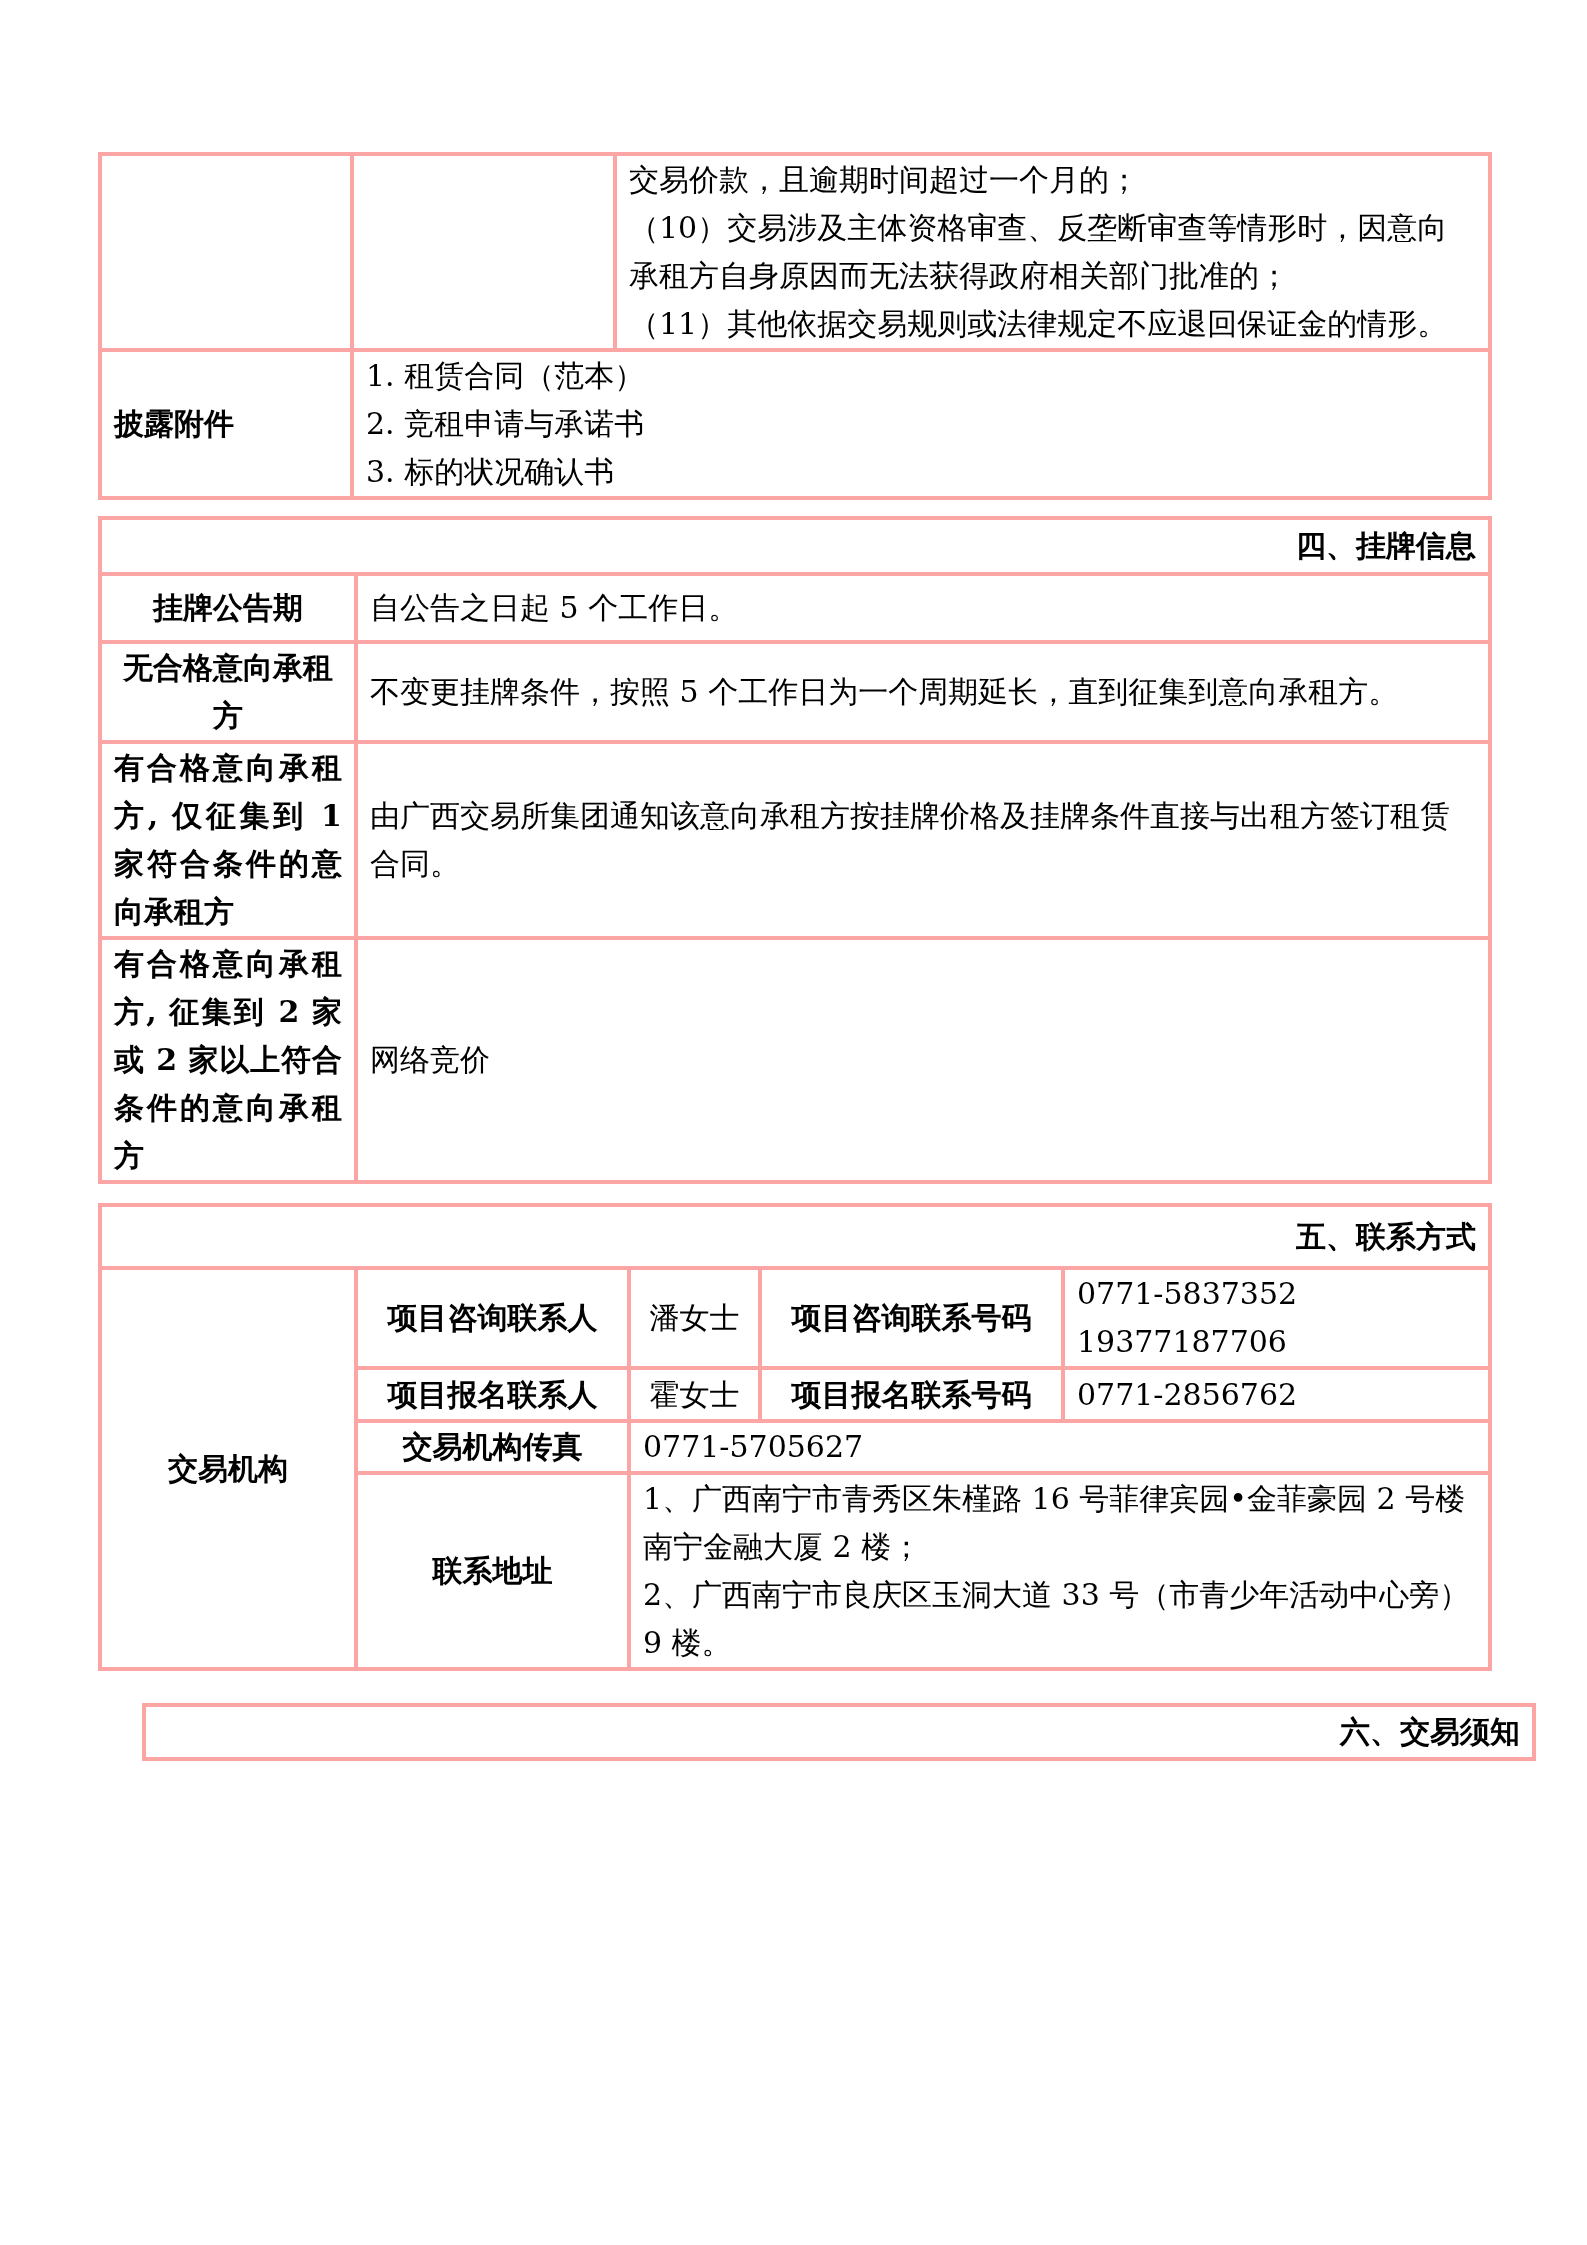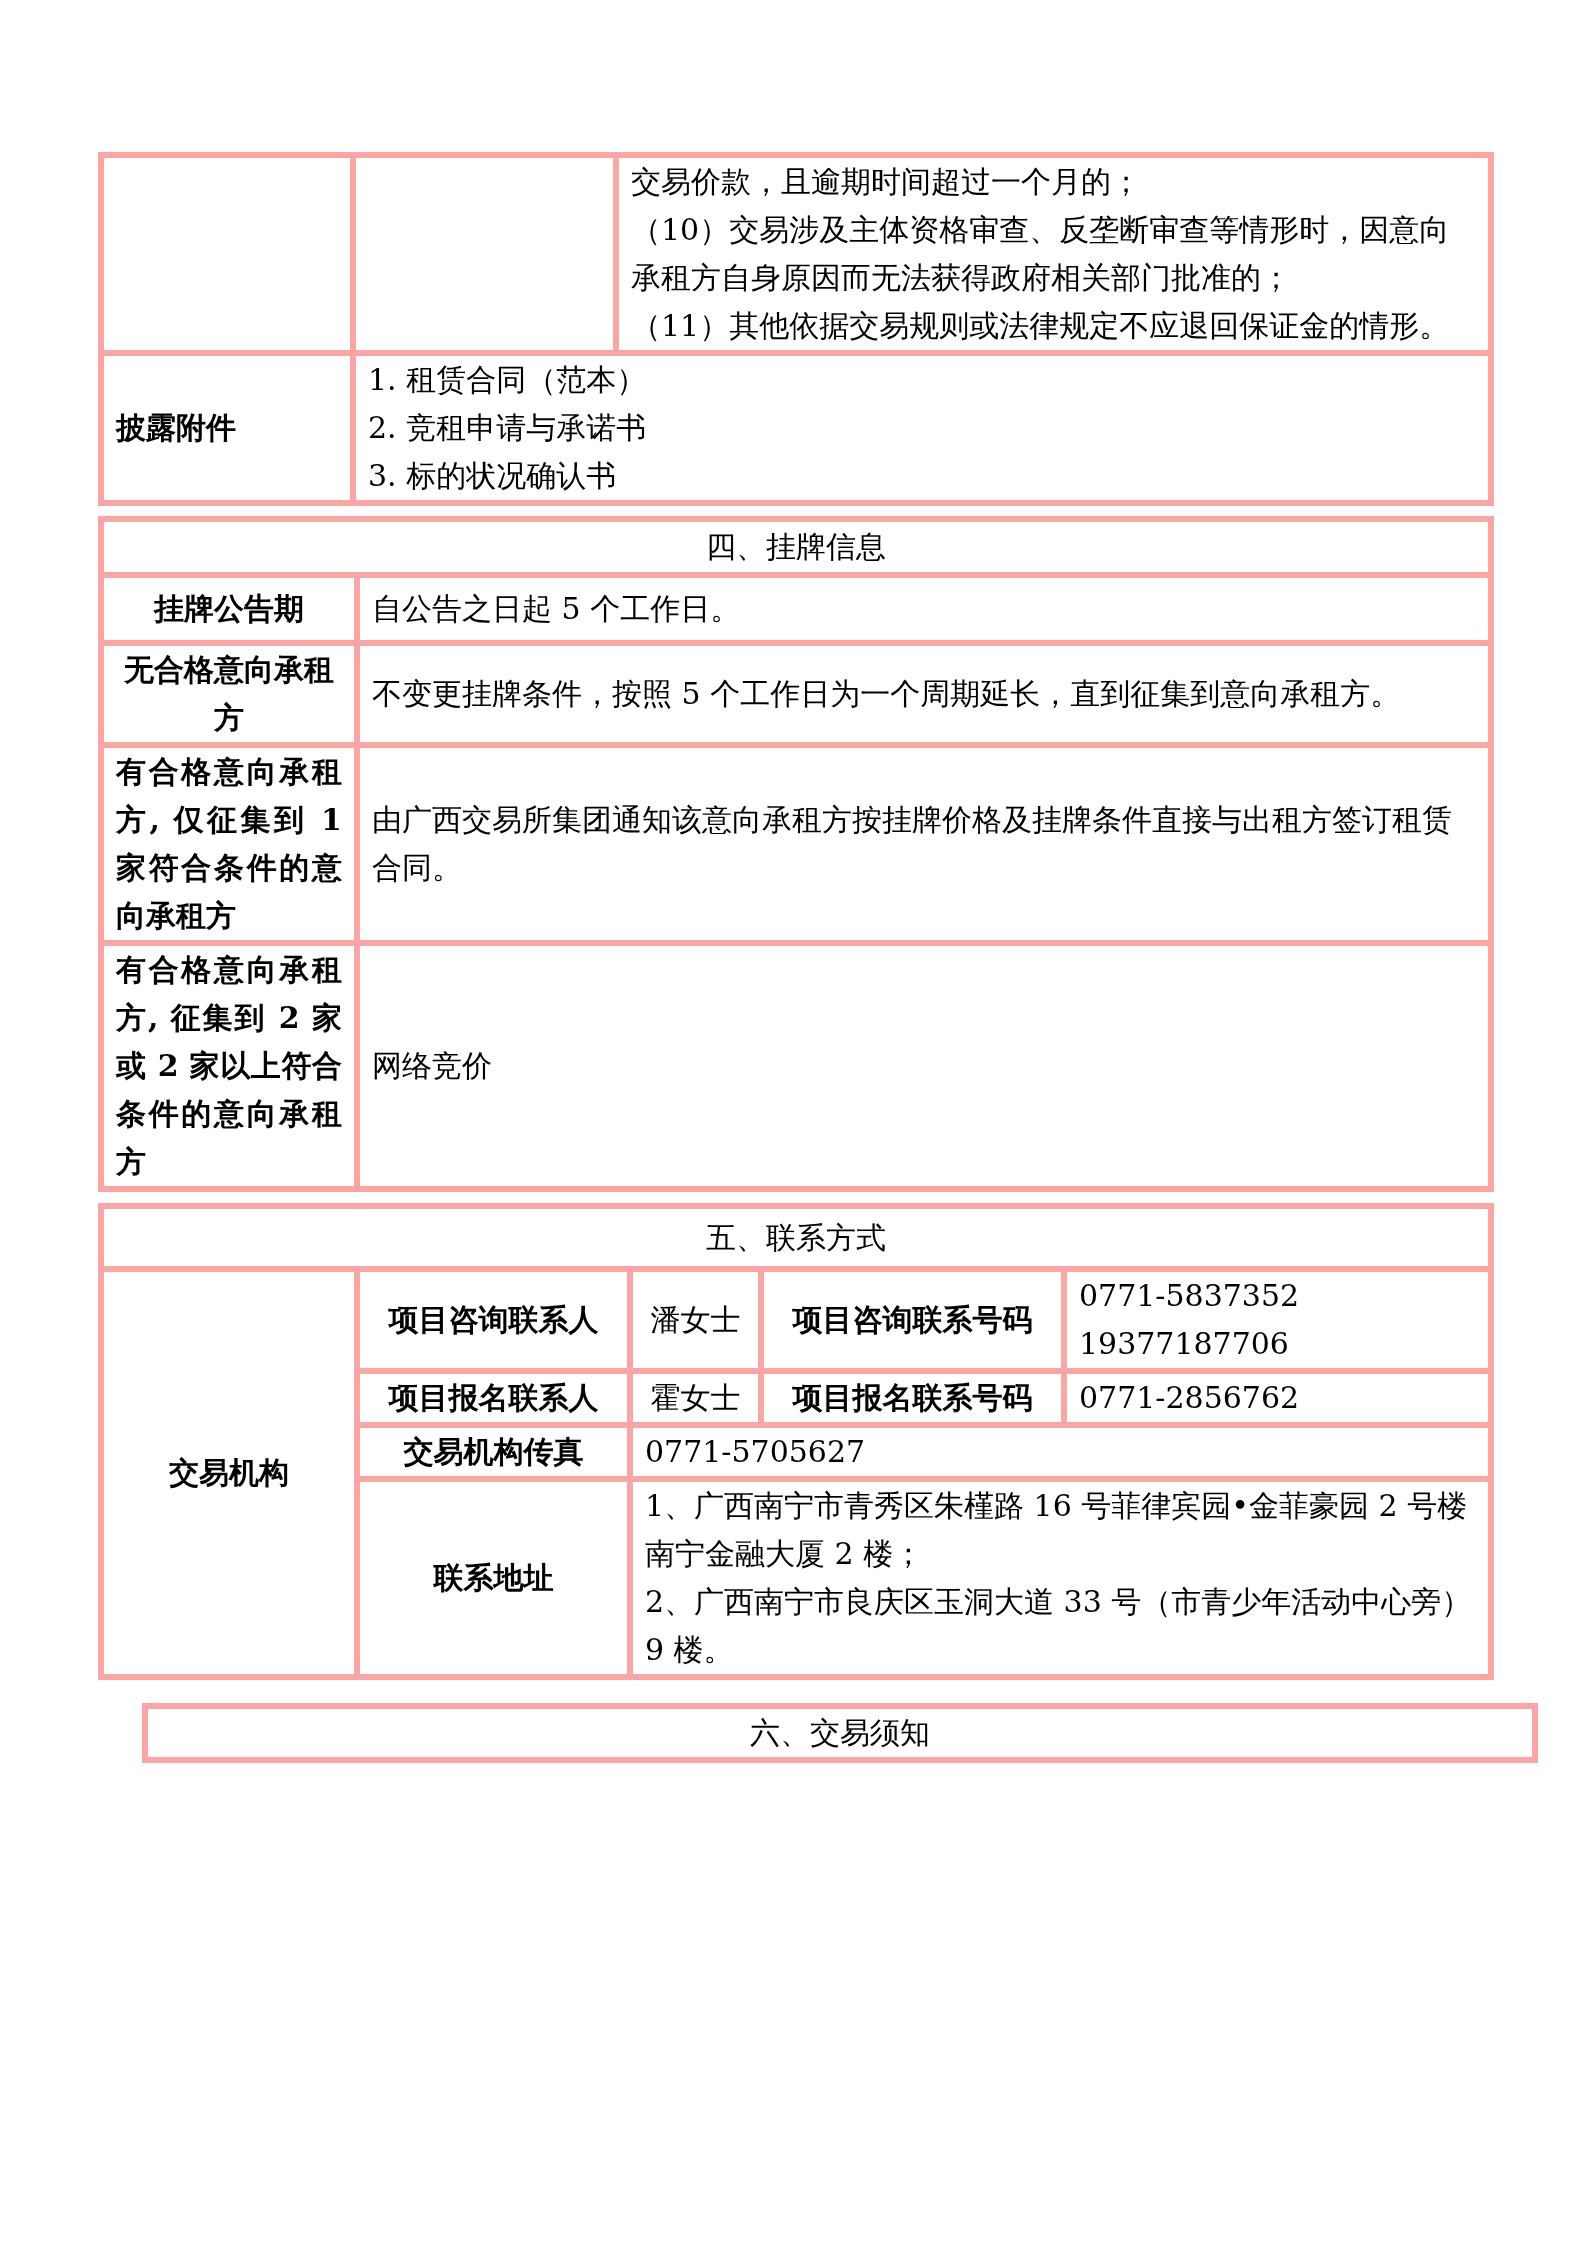--- a/index.html
+++ b/index.html
@@ -12,30 +12,30 @@
   #page { position: relative; width: 1587px; height: 2245px; background: #ffffff; overflow: hidden; }
 
   table.doc {
     position: absolute;
     border-collapse: collapse;
     table-layout: fixed;
     width: 1390px;
     background: #ffffff;
   }
   table.doc td {
-    border: 6px solid #fca5a5;
+    border: 4px solid #fca5a5;
     vertical-align: middle;
     font-size: 30px;
     line-height: 48px;
     padding: 0 12px;
     overflow: hidden;
   }
 
   
-  td.sect { font-weight: normal; text-align: center; padding: 0 14px; }
+  td.sect { font-weight: bold; text-align: right; padding: 0 14px; }
 
   
   td.lbl { font-weight: bold; text-align: center; padding: 0 12px; }
   
   td.lbl-left { font-weight: bold; text-align: left; padding: 0 16px; }
   
   td.lbl-just { font-weight: bold; text-align: justify; padding: 0 10px; }
 
   
   td.val { text-align: left; padding: 0 40px 0 14px; }

